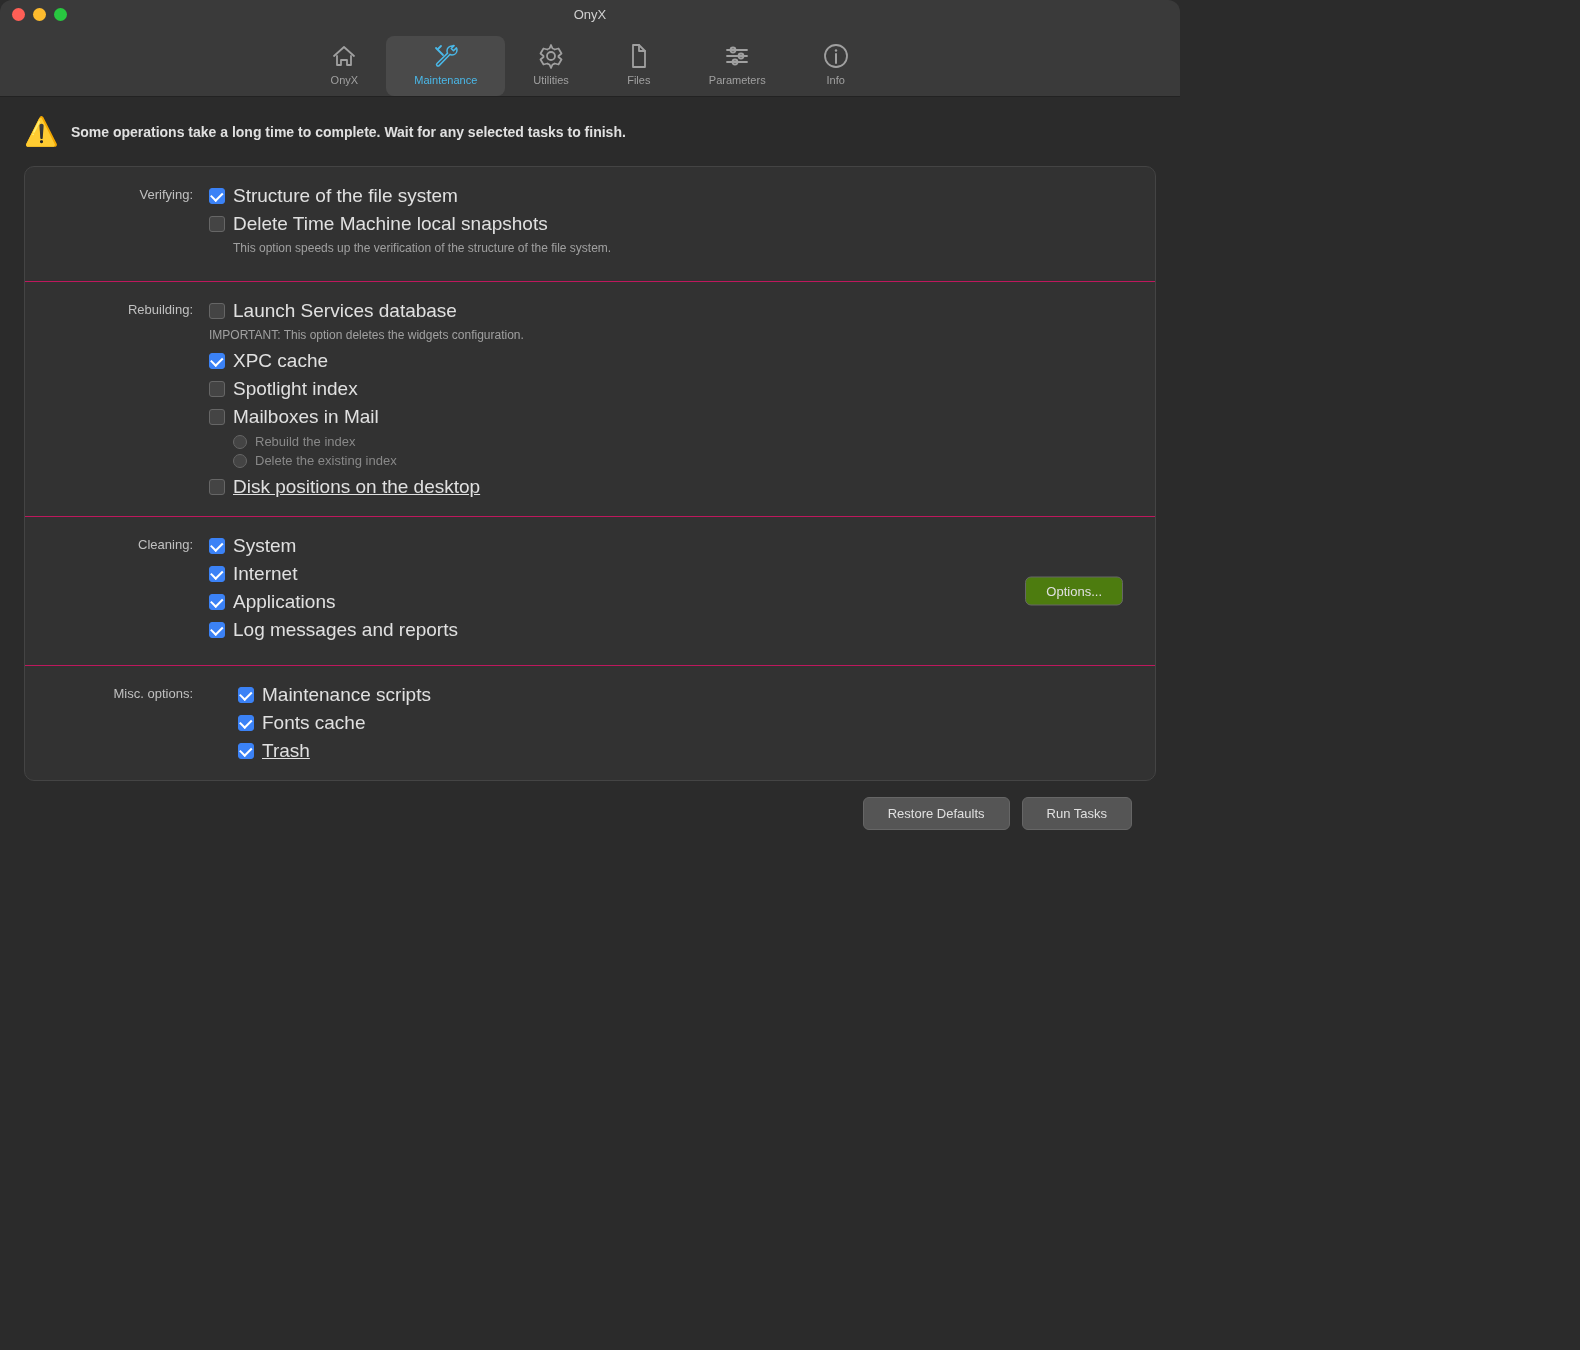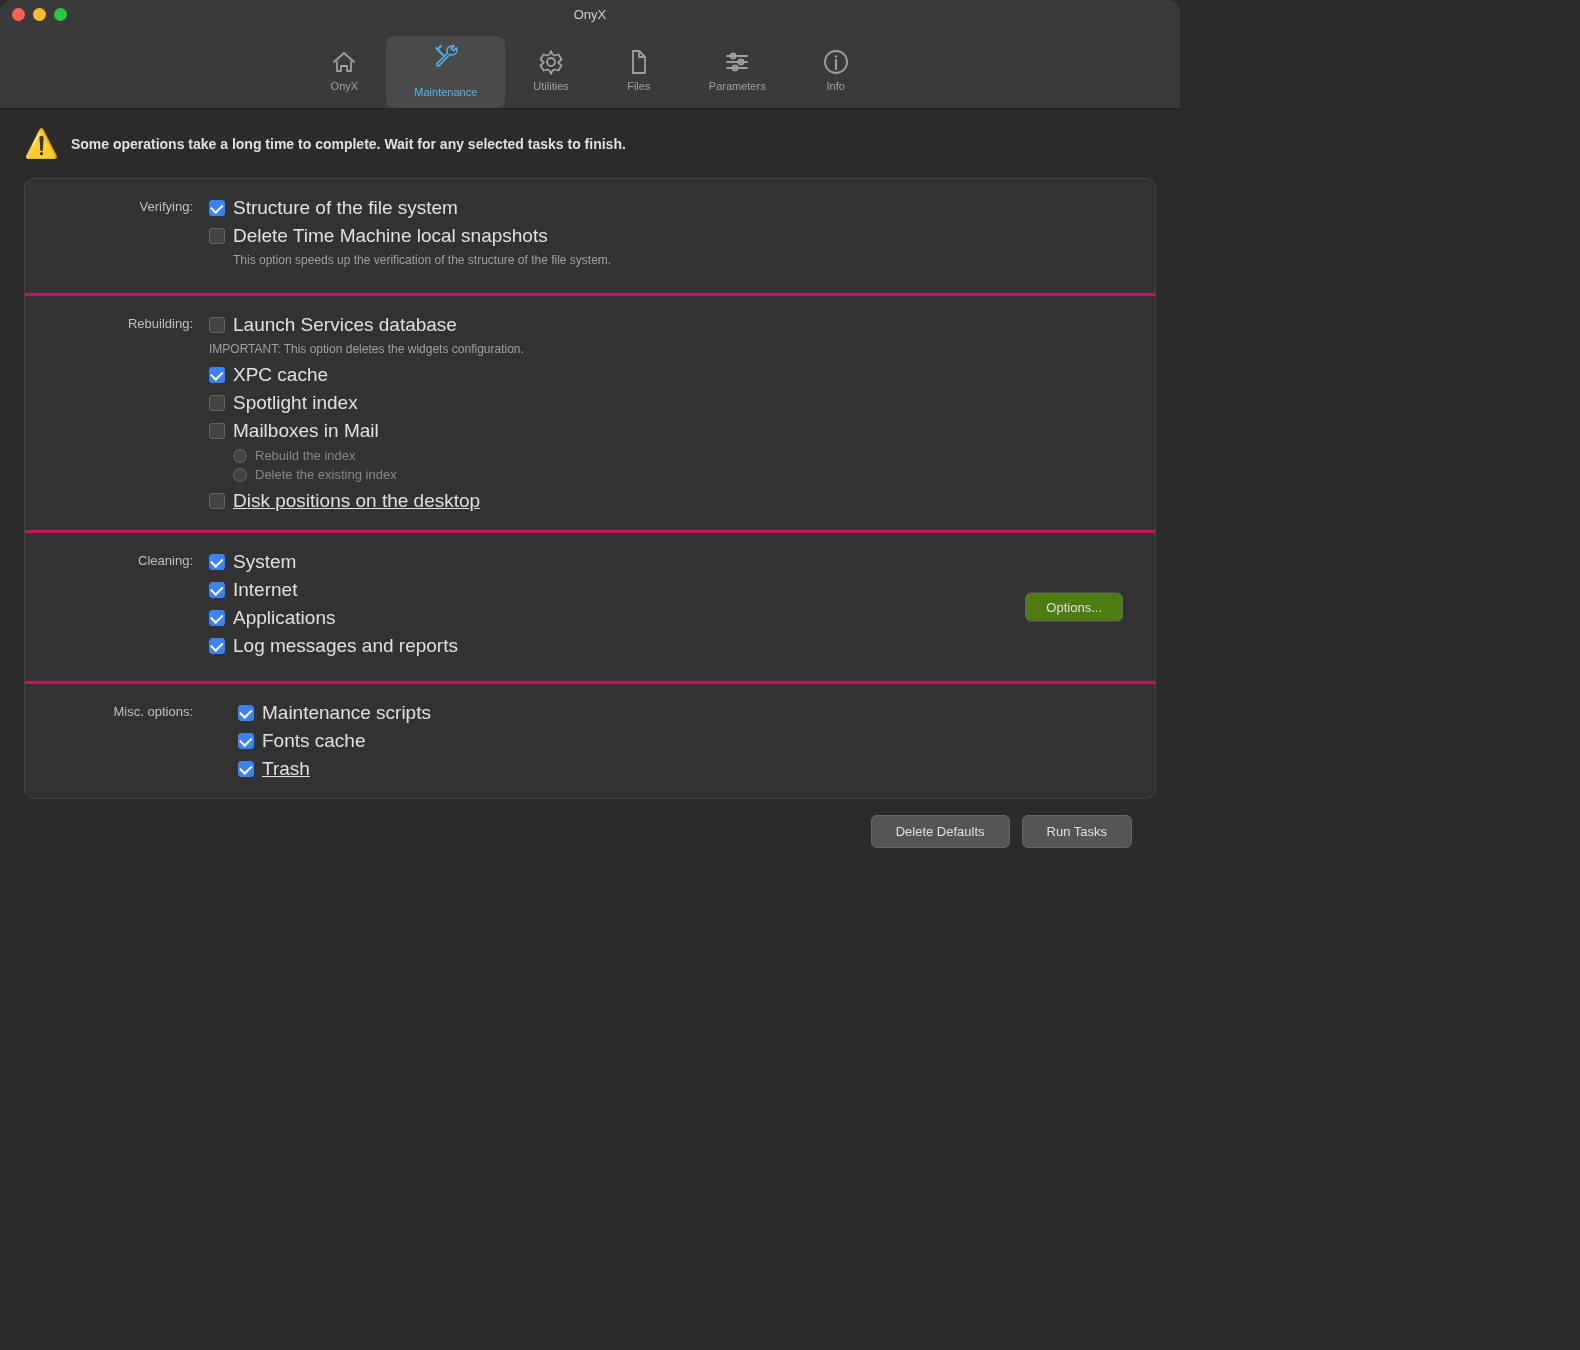--- a/index.html
+++ b/index.html
@@ -58,21 +58,20 @@
       display: flex;
       flex-direction: column;
       align-items: center;
       padding: 6px 28px 10px 28px;
       cursor: pointer;
       border-radius: 8px;
       position: relative;
     }
     .toolbar-item.active {
       background: #4a4a4a;
-      gap: 12px;
     }
     .toolbar-item svg {
       width: 28px;
       height: 28px;
       margin-bottom: 4px;
     }
     .toolbar-item-label {
       font-size: 11px;
       color: #a0a0a0;
     }
@@ -109,21 +108,21 @@
       border: 1px solid #444;
       border-radius: 10px;
       padding: 0;
       overflow: hidden;
     }
 
     
     .section {
       display: flex;
       padding: 18px 24px;
-      border-bottom: 3px solid #be185d;
+      border-bottom: 1px solid #be185d;
     }
     .section:last-child {
       border-bottom: none;
       gap: 29px;
     }
     .section-label {
       width: 160px;
       flex-shrink: 0;
       text-align: right;
       font-size: 13px;
@@ -427,17 +426,17 @@
         <div class="checkbox-row">
           <div class="cb-box checked"></div>
           <span class="cb-label">Trash</span>
         </div>
       </div>
     </div>
 
   </div>
 
   <div class="bottom-bar">
-    <button class="bottom-btn">Delete Defaults</button>
+    <button class="bottom-btn">Restore Defaults</button>
     <button class="bottom-btn">Run Tasks</button>
   </div>
 
 </div>
 
 </body></html>

